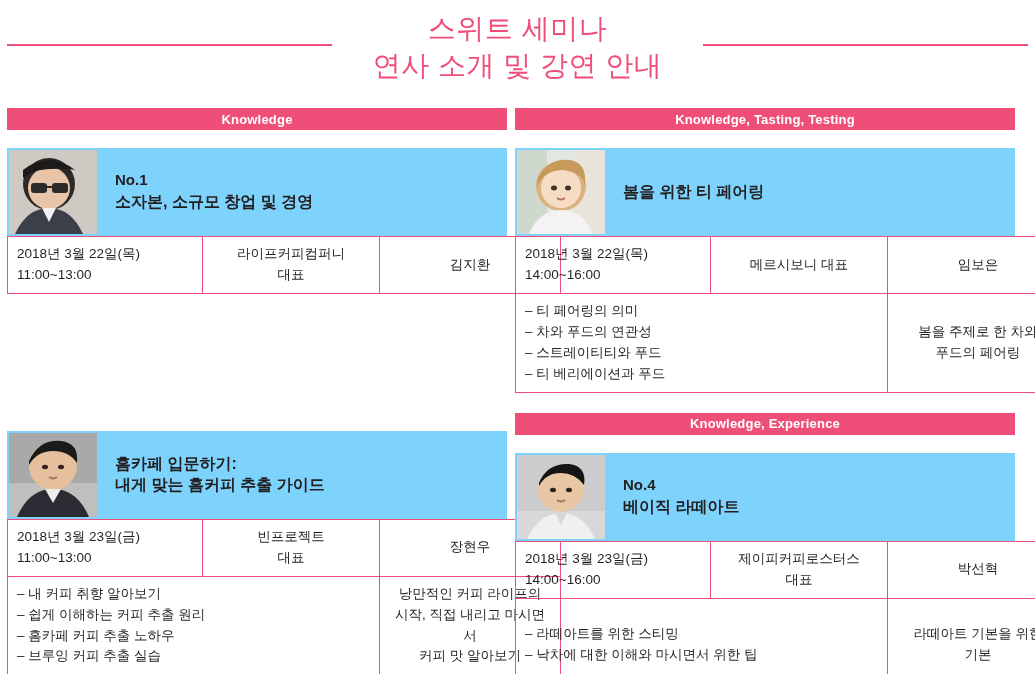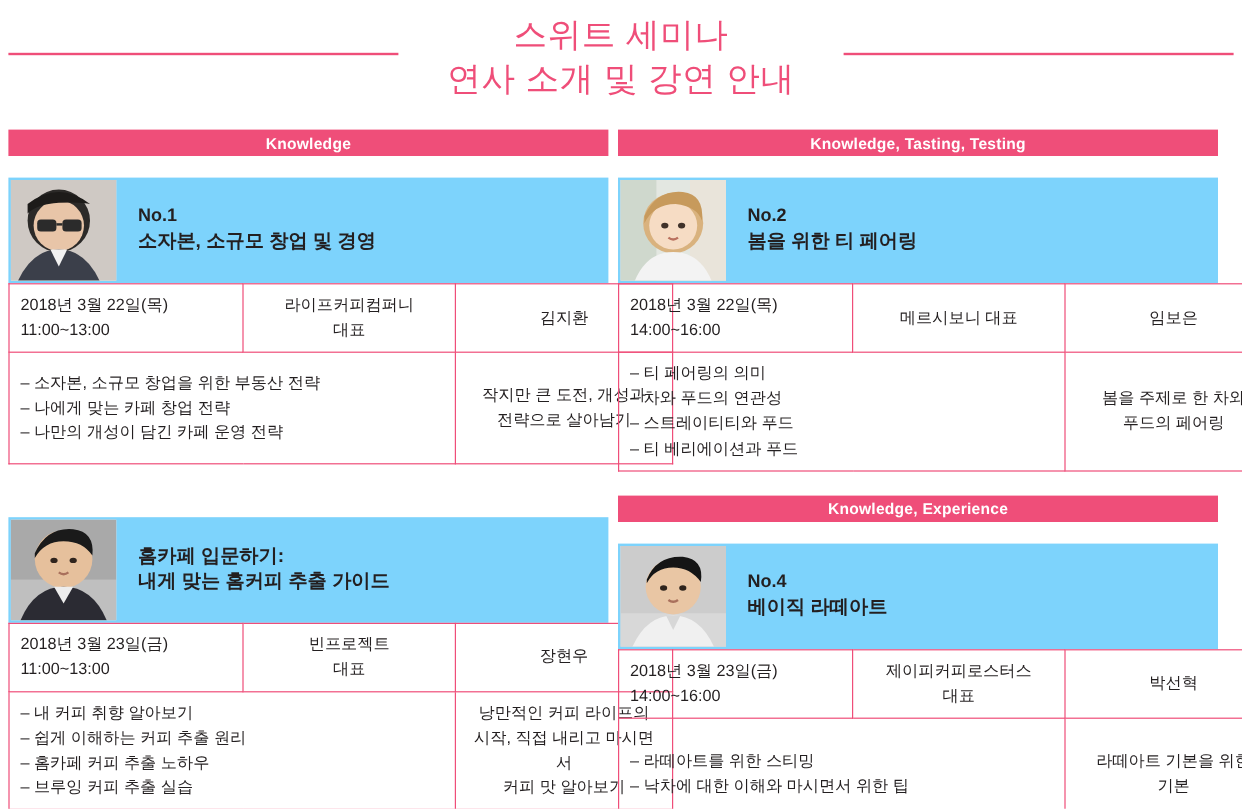--- a/index.html
+++ b/index.html
@@ -174,27 +174,20 @@
     </div>
     <table class="info">
       <tbody>
           <tr class="row-top">
         <td class="c-date"><span class="date-line">2018년 3월 22일(목)
 11:00~13:00</span></td>
         <td class="c-org"><span class="org-line">라이프커피컴퍼니
 대표</span></td>
         <td class="c-person">김지환</td>
       </tr>
-      <tr class="row-bottom">
-        <td class="c-bullets" colspan="2">– 소자본, 소규모 창업을 위한 부동산 전략
-– 나에게 맞는 카페 창업 전략
-– 나만의 개성이 담긴 카페 운영 전략</td>
-        <td class="c-summary">작지만 큰 도전, 개성과
-전략으로 살아남기</td>
-      </tr>
     </tbody>
       </table>
   </div>
 
   <div class="card">
     <div class="card-banner">Knowledge, Tasting, Testing</div>
     <div class="card-head">
       <div class="photo">
         <svg width="88" height="84" viewBox="0 0 88 84">
           <rect width="88" height="84" fill="#e3e7e1"></rect>
@@ -203,21 +196,20 @@
           <circle cx="44" cy="36" r="25" fill="#d9b27e"></circle>
           <circle cx="44" cy="38" r="20" fill="#f6dcc4"></circle>
           <path d="M20 30 Q30 8 52 10 Q70 12 68 34 Q64 22 46 20 Q28 20 20 36 Z" fill="#c79a5c"></path>
           <ellipse cx="37" cy="38" rx="3" ry="2.4" fill="#40322a"></ellipse>
           <ellipse cx="51" cy="38" rx="3" ry="2.4" fill="#40322a"></ellipse>
           <path d="M40 48 Q44 51 48 48" stroke="#b9705e" stroke-width="2" fill="none"></path>
           <path d="M12 84 Q22 60 44 60 Q66 60 76 84 Z" fill="#f3f3f3"></path>
         </svg>
       </div>
       <div class="head-text">
-        <div class="head-no">No.2</div>
         <div class="head-title">봄을 위한 티 페어링</div>
       </div>
     </div>
     <table class="info">
       <tbody>
           <tr class="row-top">
         <td class="c-date"><span class="date-line">2018년 3월 22일(목)
 14:00~16:00</span></td>
         <td class="c-org"><span class="org-line">메르시보니 대표</span></td>
         <td class="c-person">임보은</td>

